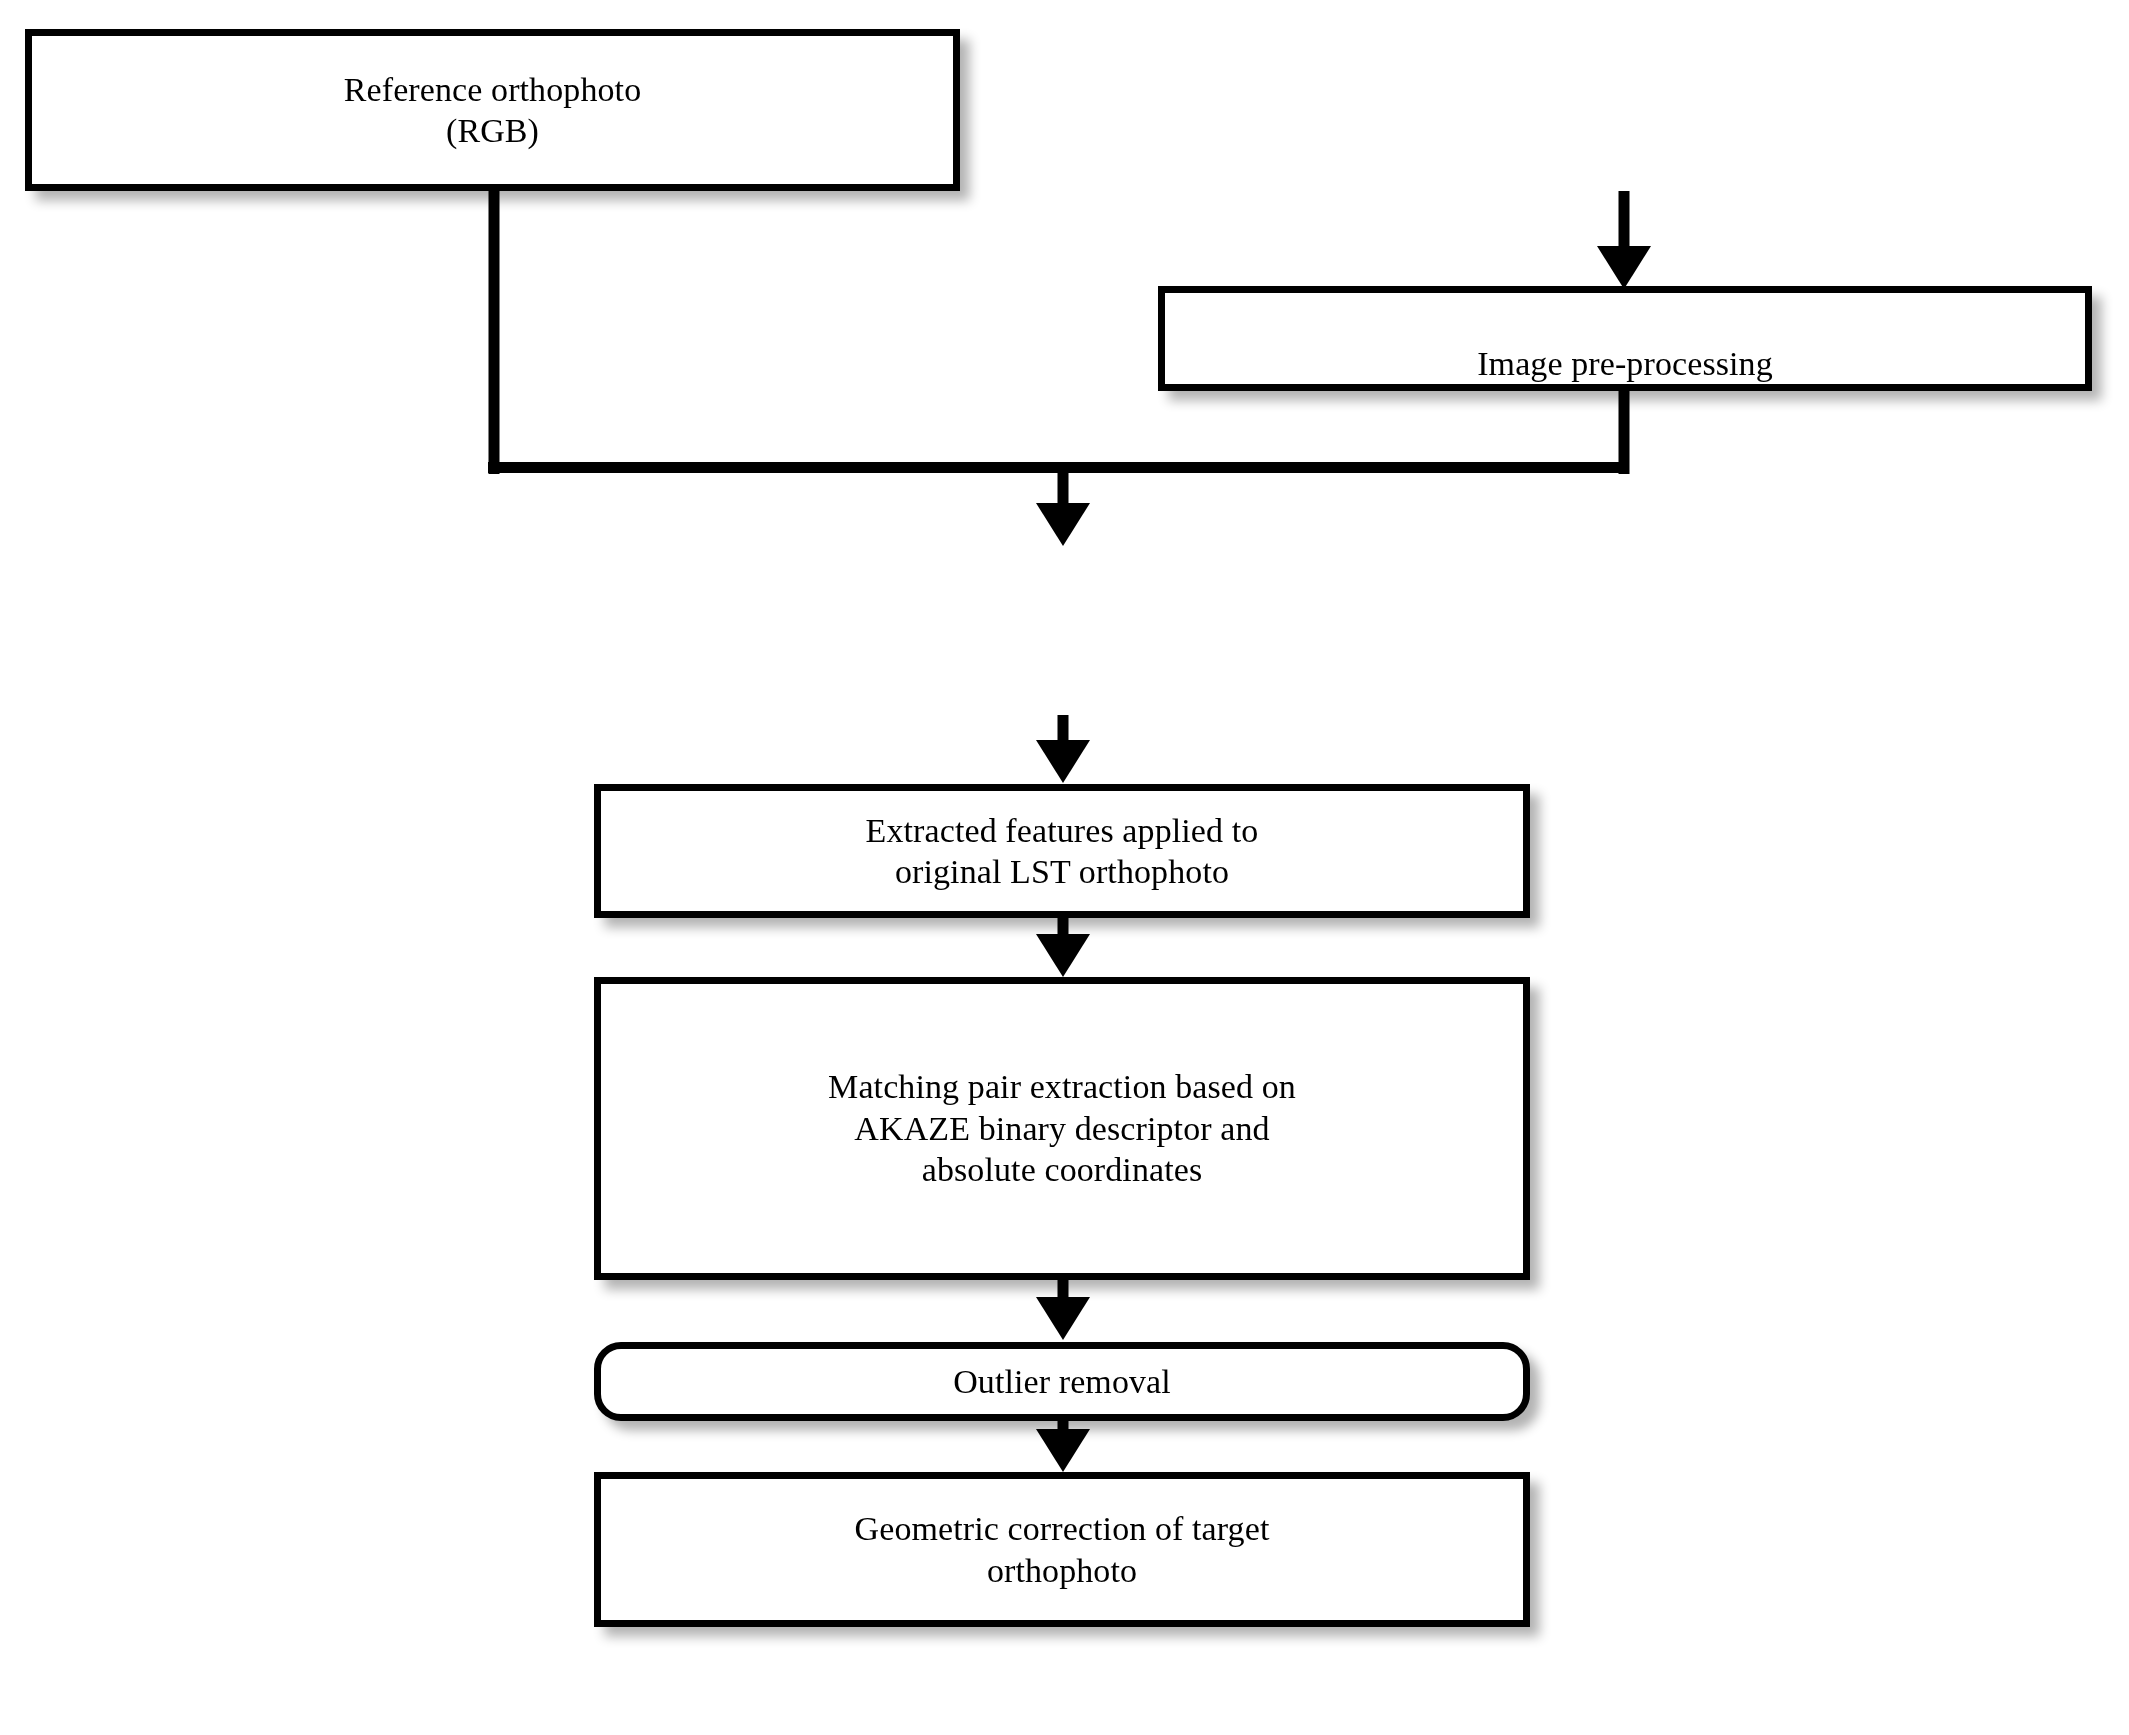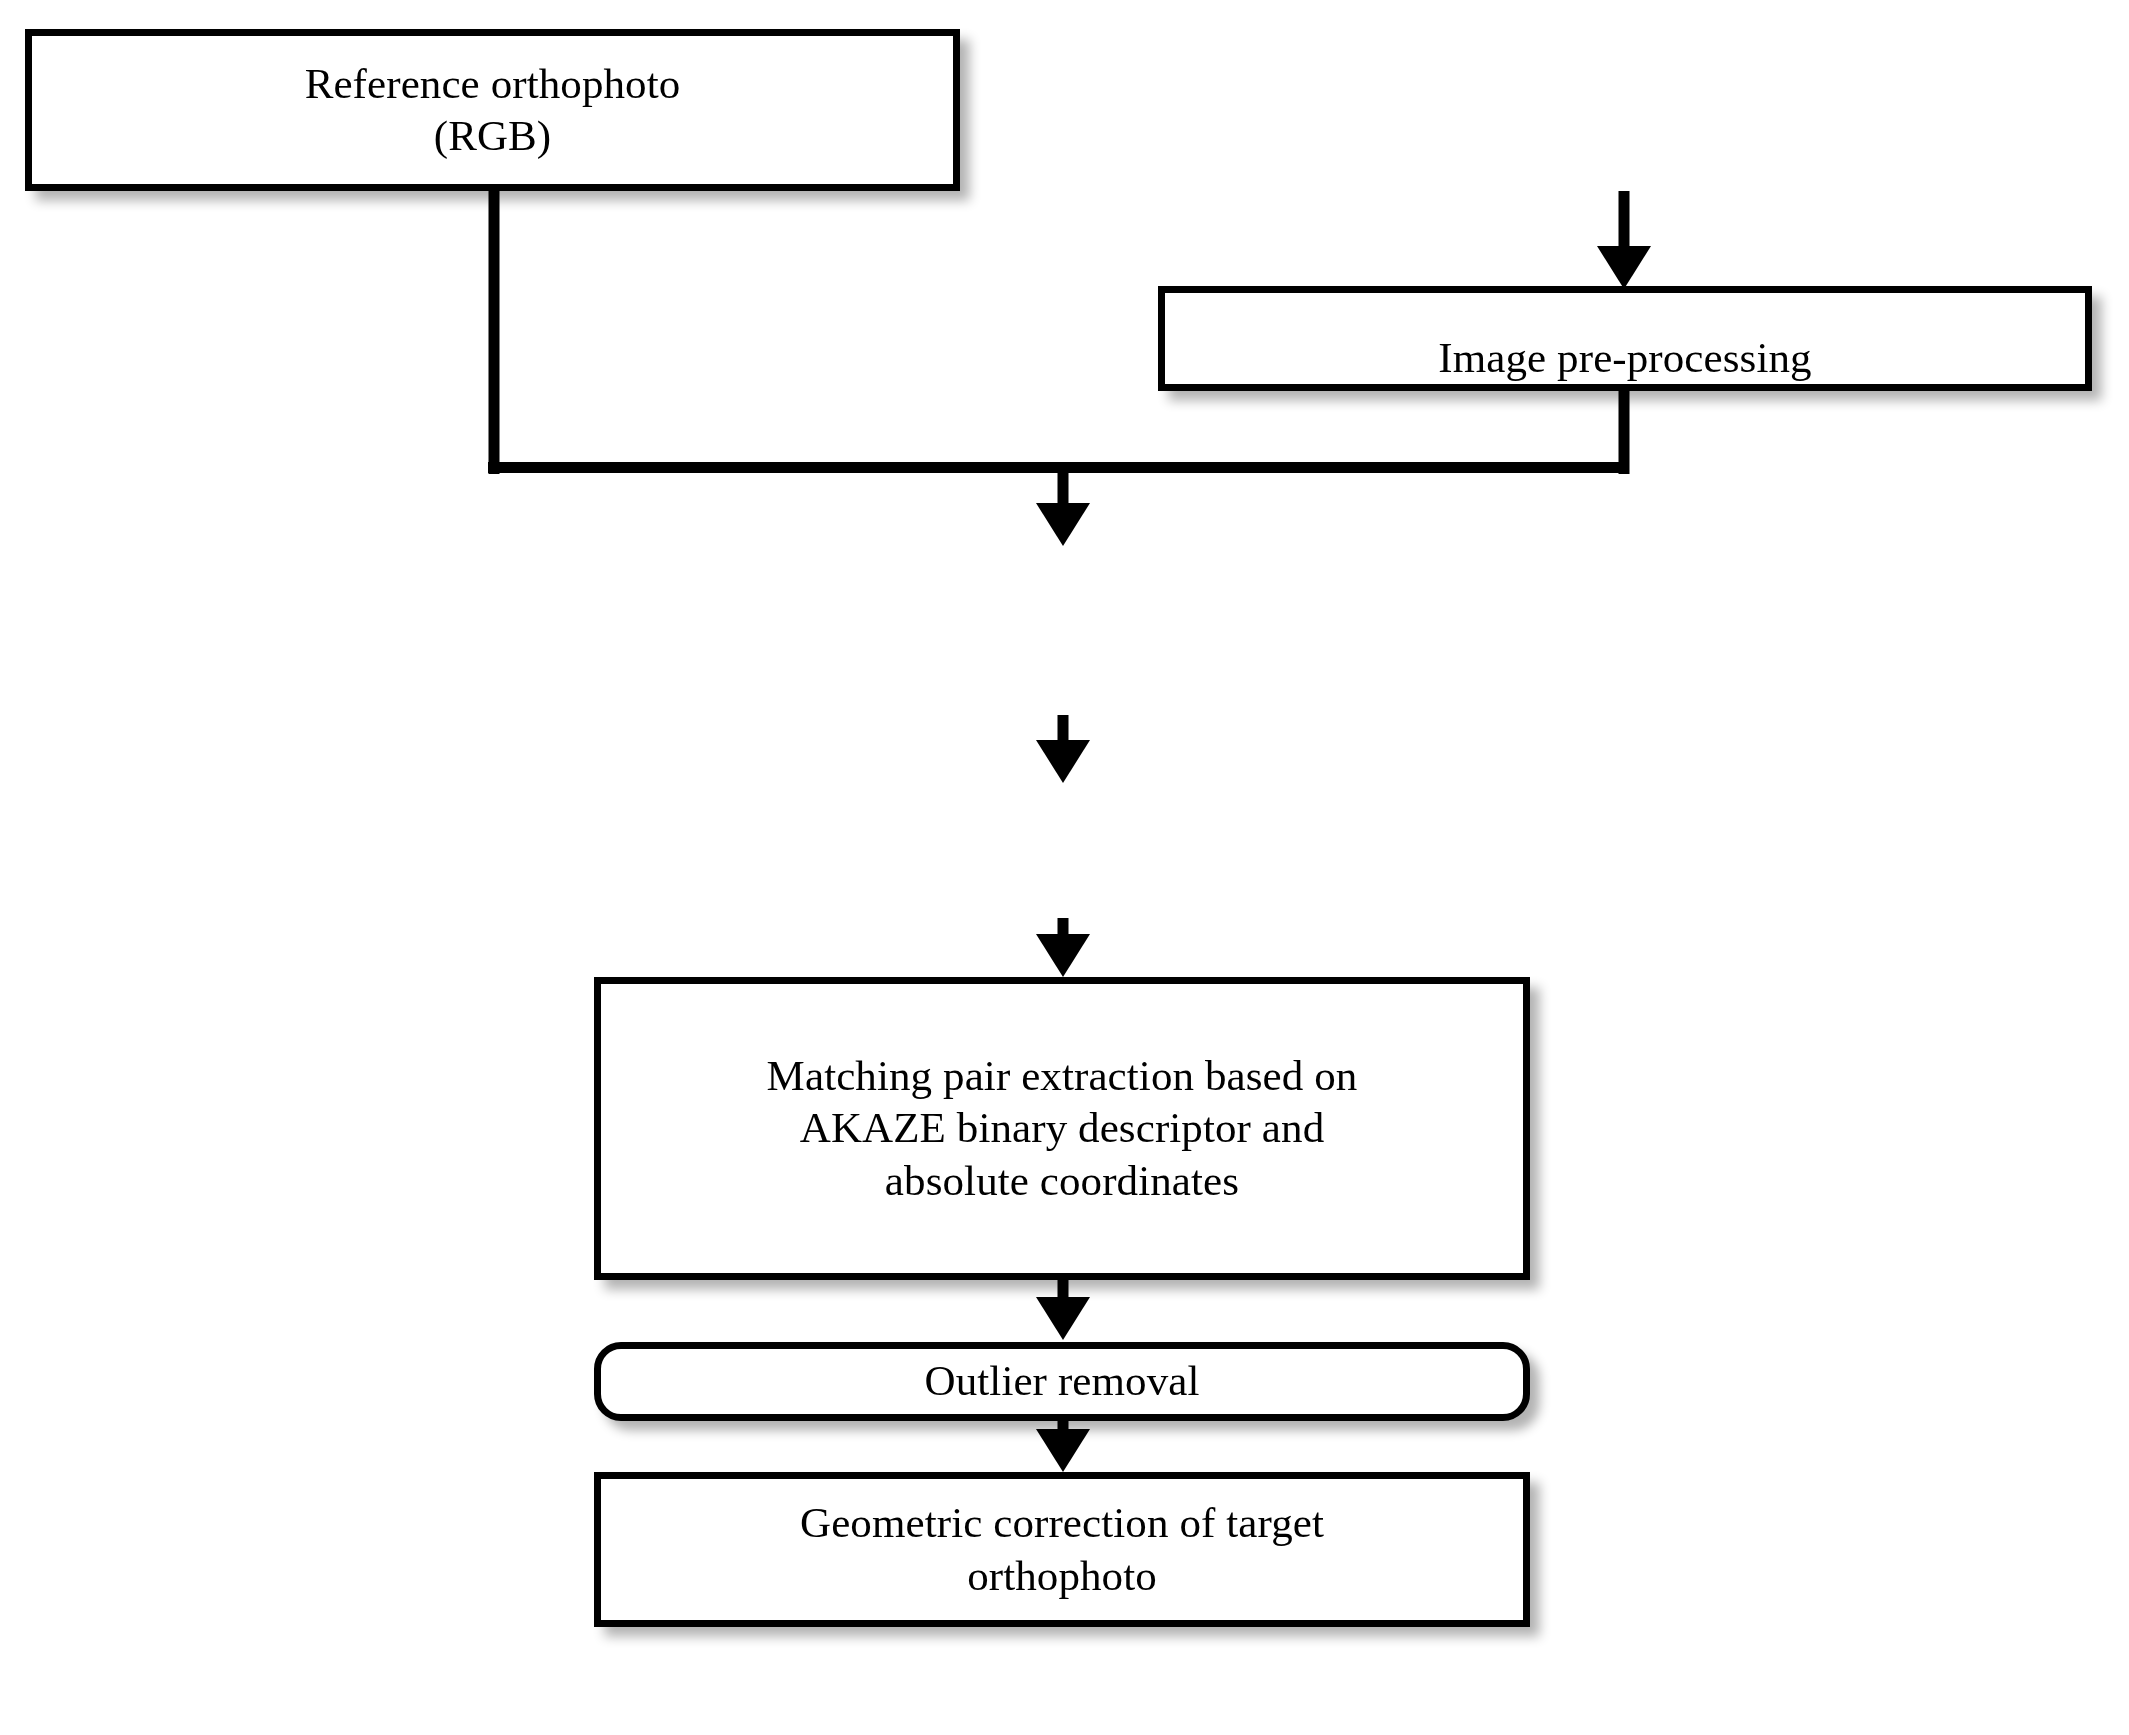--- a/index.html
+++ b/index.html
@@ -23,21 +23,21 @@
     background: #ffffff;
     border: 7.6px solid #000000;
     display: flex;
     align-items: center;
     justify-content: center;
     text-align: center;
     box-shadow: 9.6px 9.6px 11px rgba(0,0,0,0.30);
   }
   .node-label {
     display: block;
-    font-size: 43px;
+    font-size: 34px;
     line-height: 1.22;
     color: #000000;
     letter-spacing: 0.1px;
     white-space: pre-line;
     padding: 0 12.4px;
   }
 
   
   #node-reference   { left: 25px;   top: 29px;   width: 935px; height: 162px; }
   #node-target      { left: 1158px; top: 29px;   width: 934px; height: 162px; }
@@ -111,20 +111,24 @@
     <span class="node-label">Reference orthophoto
 (RGB)</span>
   </div>
 
 
   <div class="node" id="node-preprocess">
     <span class="node-label">Image pre-processing</span>
   </div>
 
 
+  <div class="node" id="node-applied">
+    <span class="node-label">Extracted features applied to
+original LST orthophoto</span>
+  </div>
 
   <div class="node" id="node-matching">
     <span class="node-label">Matching pair extraction based on
 AKAZE binary descriptor and
 absolute coordinates</span>
   </div>
 
   <div class="node" id="node-outlier">
     <span class="node-label">Outlier removal</span>
   </div>

